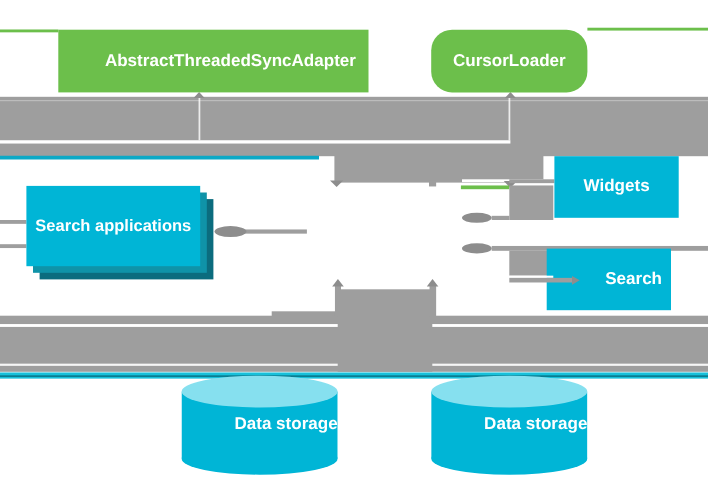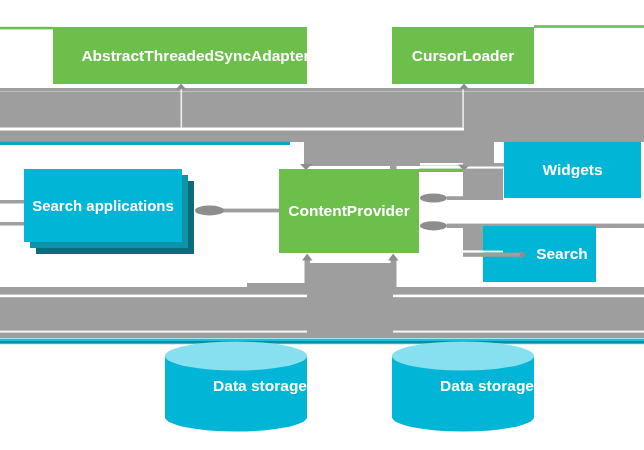--- a/index.html
+++ b/index.html
@@ -68,43 +68,40 @@
     <rect x="307" y="263" width="86" height="75" fill="var(--gray)"></rect>
     <rect x="304.5" y="259.5" width="5.5" height="28" fill="var(--gray)"></rect>
     <rect x="390.5" y="259.5" width="6" height="28" fill="var(--gray)"></rect>
     <path d="M302 260.5 L312.5 260.5 L307.2 253.6 Z" fill="var(--gray_dark)"></path>
     <path d="M388 260.5 L398.5 260.5 L393.2 253.6 Z" fill="var(--gray_dark)"></path>
 
     <rect x="0" y="338.6" width="644" height="5.6" fill="var(--stripe_cyan)"></rect>
     <rect x="0" y="341.2" width="644" height="1.5" fill="var(--stripe_dark)"></rect>
   </svg>
 
-  <div class="node green z2" style="left:53px;top:27px;width:254px;height:57px;padding-left:31px;">
+  <div class="node green z2" style="left:53px;top:27px;width:282px;height:57px;padding-left:31px;">
     <span>AbstractThreadedSyncAdapter</span>
   </div>
 
-  <div class="node green z2" style="left:392px;top:27px;width:142px;height:57px;">
+  <div class="node green z2" style="left:392px;top:27px;width:142px;height:57px;border-radius:19px;">
     <span>CursorLoader</span>
   </div>
 
   <div class="stack z2" style="left:36px;top:181px;width:158px;height:73px;background:var(--teal_dark);"></div>
   <div class="stack z2" style="left:30px;top:175px;width:158px;height:73px;background:var(--teal_mid);"></div>
   <div class="node cyan z2" style="left:24px;top:169px;width:158px;height:73px;font-size:15px;">
     <span>Search applications</span>
   </div>
 
-  <div class="node green z2" style="left:279px;top:169px;width:140px;height:84px;">
-    <span>ContentProvider</span>
-  </div>
 
-  <div class="node cyan z2" style="left:504px;top:142px;width:137px;height:56px;">
+  <div class="node cyan z2" style="left:504px;top:142px;width:113px;height:56px;">
     <span>Widgets</span>
   </div>
 
-  <div class="node cyan z2" style="left:483px;top:226px;width:113px;height:56px;padding-left:45px;">
+  <div class="node cyan z2" style="left:497px;top:226px;width:113px;height:56px;padding-left:45px;">
     <span>Search</span>
   </div>
 
   <svg class="z2" style="left:165px;top:330px;" width="142" height="104" viewBox="0 0 142 104">
     <ellipse cx="71" cy="87" rx="71" ry="14.5" fill="var(--cyan)"></ellipse>
     <rect x="0" y="26" width="142" height="61" fill="var(--cyan)"></rect>
     <ellipse cx="71" cy="26" rx="71" ry="14.5" fill="var(--cyan_light)"></ellipse>
   </svg>
   <div class="cyl-label z2" style="left:165px;top:372px;width:142px;height:28px;">
     <span>Data storage</span>

